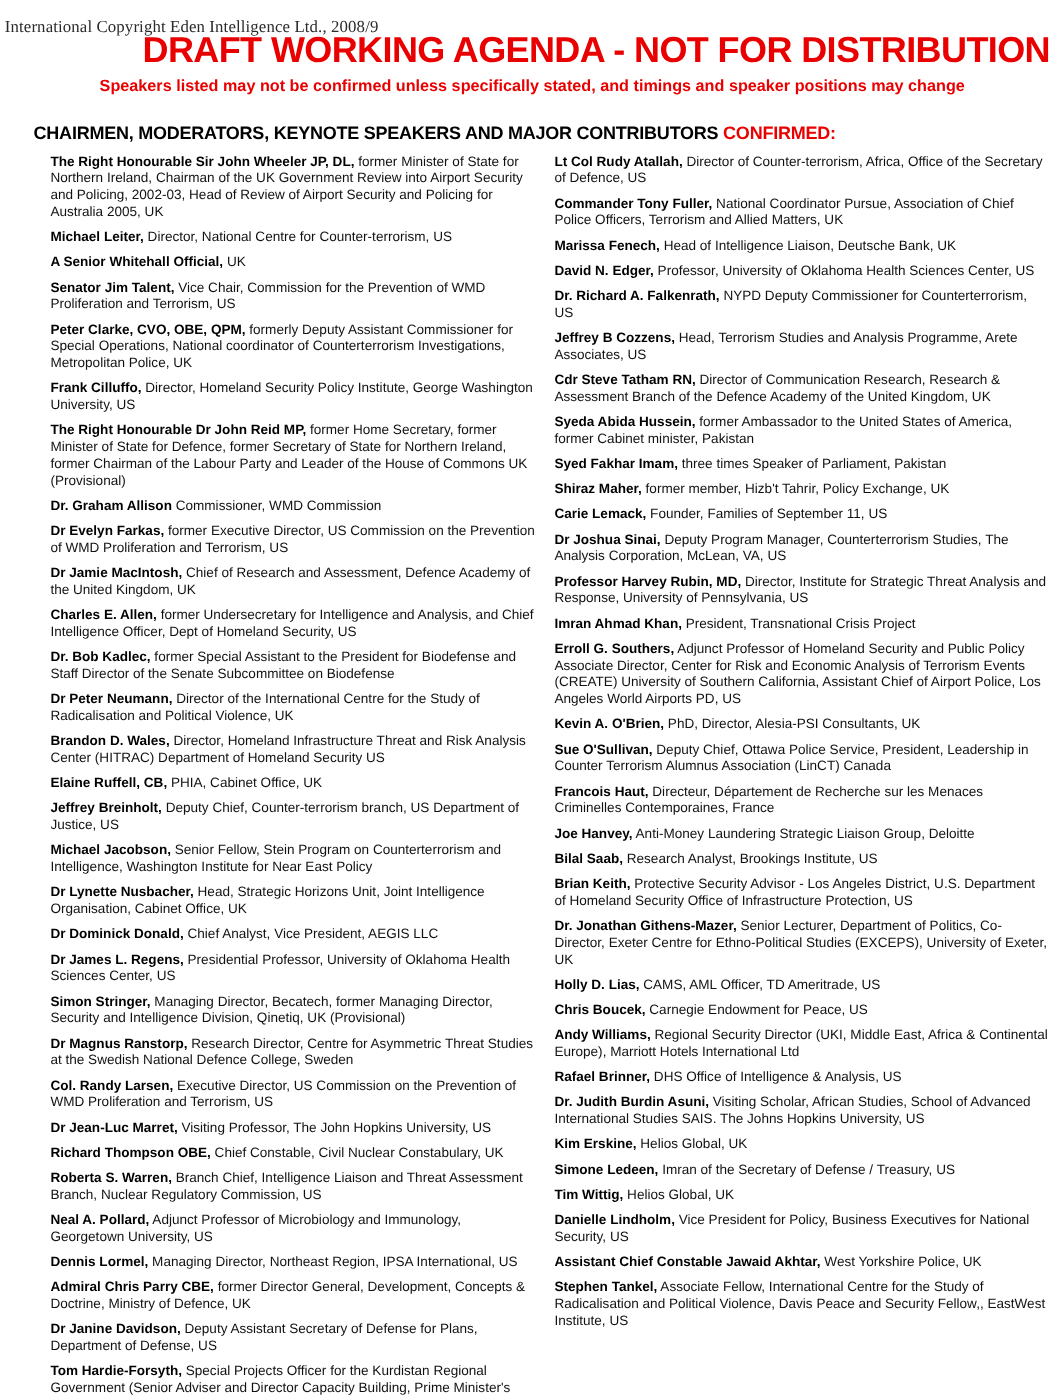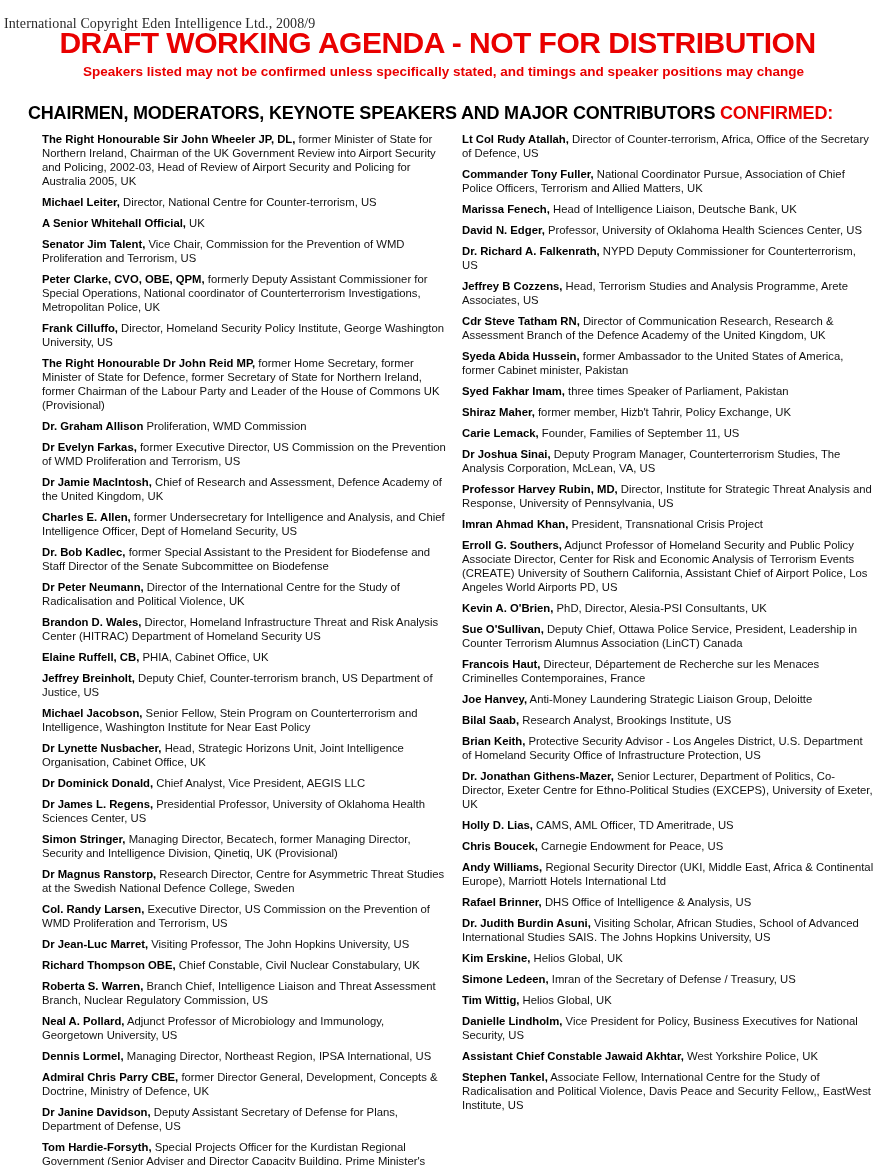--- a/index.html
+++ b/index.html
@@ -7,30 +7,30 @@
     width:875px;height:1165px;background:#ffffff;color:#000;
     font-family:"Liberation Sans","DejaVu Sans",sans-serif;
     overflow:hidden;position:relative;
   }
   .copyright{
     position:absolute;top:16px;left:4px;
     font-family:Liberation Serif, serif;
     font-size:14px;color:#2b2b2b;letter-spacing:.1px;
   }
   .doc-title{
-    margin:26px 0 0 0;text-align:center;
+    margin:26px 0 0 0;text-align:right;
     color:#e90000;font-weight:bold;font-size:30px;letter-spacing:-0.5px;
   }
   .doc-subtitle{
     margin:4px 0 0 0;text-align:center;
     color:#e90000;font-weight:bold;font-size:13.5px;padding-left:12px;
   }
   .section-heading{
     margin:24px 0 0 28px;
-    font-weight:bold;font-size:18px;letter-spacing:-0.2px;color:#000;
+    font-weight:bold;font-size:15px;letter-spacing:-0.2px;color:#000;
   }
   .section-heading .confirmed{color:#e90000;}
   .columns{
     display:flex;margin:8px 0 0 42px;align-items:flex-start;
   }
   .col{box-sizing:border-box;}
   .col-left{width:404px;margin-right:16px;}
   .col-right{width:412px;}
   .entry{
     margin:0 0 7px 0;
@@ -54,21 +54,21 @@
 
 <div class="columns">
   <div class="col col-left">
       <p class="entry"><b>The Right Honourable Sir John Wheeler JP, DL,</b><span> former Minister of State for Northern Ireland, Chairman of the UK Government Review into Airport Security and Policing, 2002-03, Head of Review of Airport Security and Policing for Australia 2005, UK</span></p>
       <p class="entry"><b>Michael Leiter,</b><span> Director, National Centre for Counter-terrorism, US</span></p>
       <p class="entry"><b>A Senior Whitehall Official,</b><span> UK</span></p>
       <p class="entry"><b>Senator Jim Talent,</b><span> Vice Chair, Commission for the Prevention of WMD Proliferation and Terrorism, US</span></p>
       <p class="entry"><b>Peter Clarke, CVO, OBE, QPM,</b><span> formerly Deputy Assistant Commissioner for Special Operations, National coordinator of Counterterrorism Investigations, Metropolitan Police, UK</span></p>
       <p class="entry"><b>Frank Cilluffo,</b><span> Director, Homeland Security Policy Institute, George Washington University, US</span></p>
       <p class="entry"><b>The Right Honourable Dr John Reid MP,</b><span> former Home Secretary, former Minister of State for Defence, former Secretary of State for Northern Ireland, former Chairman of the Labour Party and Leader of the House of Commons UK (Provisional)</span></p>
-      <p class="entry"><b>Dr. Graham Allison</b><span> Proliferation, WMD Commission</span></p>
+      <p class="entry"><b>Dr. Graham Allison</b><span> Commissioner, WMD Commission</span></p>
       <p class="entry"><b>Dr Evelyn Farkas,</b><span> former Executive Director, US Commission on the Prevention of WMD Proliferation and Terrorism, US</span></p>
       <p class="entry"><b>Dr Jamie MacIntosh,</b><span> Chief of Research and Assessment, Defence Academy of the United Kingdom, UK</span></p>
       <p class="entry"><b>Charles E. Allen,</b><span> former Undersecretary for Intelligence and Analysis, and Chief Intelligence Officer, Dept of Homeland Security, US</span></p>
       <p class="entry"><b>Dr. Bob Kadlec,</b><span> former Special Assistant to the President for Biodefense and Staff Director of the Senate Subcommittee on Biodefense</span></p>
       <p class="entry"><b>Dr Peter Neumann,</b><span> Director of the International Centre for the Study of Radicalisation and Political Violence, UK</span></p>
       <p class="entry"><b>Brandon D. Wales,</b><span> Director, Homeland Infrastructure Threat and Risk Analysis Center (HITRAC) Department of Homeland Security US</span></p>
       <p class="entry"><b>Elaine Ruffell, CB,</b><span> PHIA, Cabinet Office, UK</span></p>
       <p class="entry"><b>Jeffrey Breinholt,</b><span> Deputy Chief, Counter-terrorism branch, US Department of Justice, US</span></p>
       <p class="entry"><b>Michael Jacobson,</b><span> Senior Fellow, Stein Program on Counterterrorism and Intelligence, Washington Institute for Near East Policy</span></p>
       <p class="entry"><b>Dr Lynette Nusbacher,</b><span> Head, Strategic Horizons Unit, Joint Intelligence Organisation, Cabinet Office, UK</span></p>

